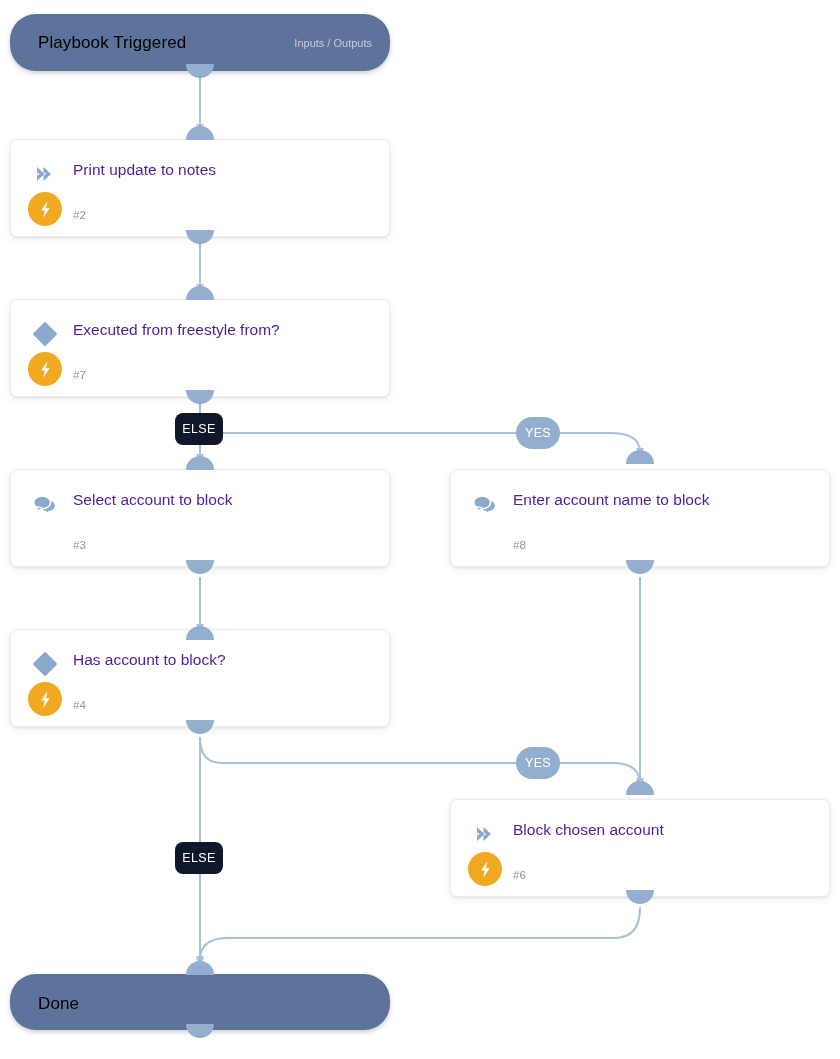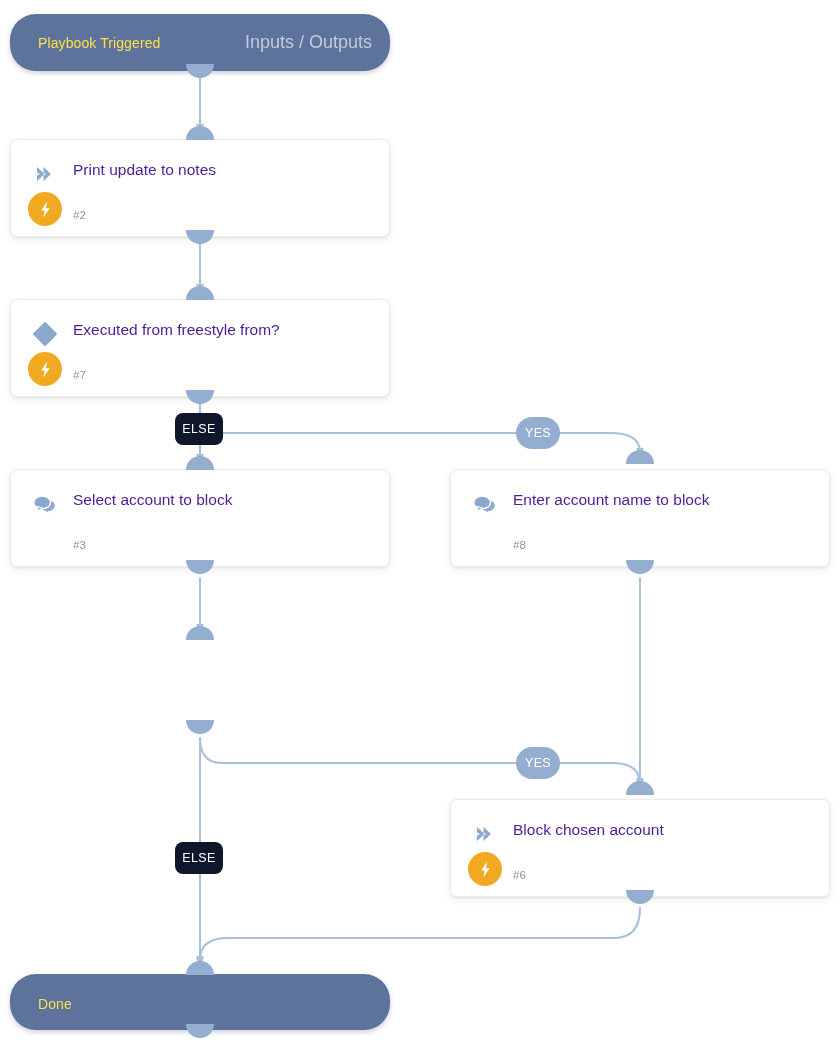--- a/index.html
+++ b/index.html
@@ -33,28 +33,28 @@
     position: absolute;
     z-index: 3;
     background: #5e739b;
     border-radius: 26px;
     box-shadow: 0 2px 5px rgba(60,72,95,0.28);
     display: flex;
     align-items: center;
     box-sizing: border-box;
   }
   .pill-title {
-    color: #fde047;
-    font-size: 14px;
+    color: #000000;
+    font-size: 17px;
     letter-spacing: .1px;
     white-space: nowrap;
   }
   .pill-sub {
     color: #c3cbdb;
-    font-size: 18px;
+    font-size: 11px;
     white-space: nowrap;
     margin-left: auto;
   }
   
   .card {
     position: absolute;
     z-index: 3;
     background: #ffffff;
     border: 1px solid #ececec;
     border-radius: 7px;
@@ -223,20 +223,34 @@
         <ellipse cx="13.2" cy="14.4" rx="8.4" ry="6.4" fill="#8ba9cc" stroke="#ffffff" stroke-width="1.5"></ellipse>
         <path d="M9.2,18.8 L7.2,23.4 L13.8,20.3 Z" fill="#8ba9cc" stroke="#ffffff" stroke-width="1.2"></path>
       </svg>
     </span>
     <span class="card-title">Enter account name to block</span>
     <span class="card-num">#8</span>
   </div>
   <div class="port down" style="left:626px; top:560px;"></div>
 
   <div class="port up" style="left:186px; top:626px;"></div>
+  <div class="card" style="left:10px; top:629px; width:380px; height:98px;">
+    <span class="card-icon">
+      <svg width="32" height="32" viewBox="0 0 32 32">
+        <rect x="7.2" y="7.2" width="17.6" height="17.6" rx="1.4" transform="rotate(45 16 16)" fill="#8ba9cc"></rect>
+      </svg>
+    </span>
+    <span class="card-title">Has account to block?</span>
+    <span class="bolt">
+      <svg width="19" height="19" viewBox="0 0 19 19">
+        <path d="M11.2,1.6 L5.2,10.4 L8.7,10.4 L7.3,17.4 L13.6,8.3 L10,8.3 Z" fill="#ffffff"></path>
+      </svg>
+    </span>
+    <span class="card-num">#4</span>
+  </div>
   <div class="port down" style="left:186px; top:720px;"></div>
 
   <div class="badge yes" style="left:516px; top:747px; width:44px; height:32px;">YES</div>
   <div class="badge else" style="left:175px; top:842px; width:48px; height:32px;">ELSE</div>
 
   <div class="port up" style="left:626px; top:781px;"></div>
   <div class="card" style="left:450px; top:799px; width:380px; height:98px;">
     <span class="card-icon">
       <svg width="32" height="32" viewBox="0 0 32 32">
         <path d="M8,9 L15.5,16 L8,23 L8,17.4 L11,16 L8,14.6 Z" fill="#8ba9cc"></path>

